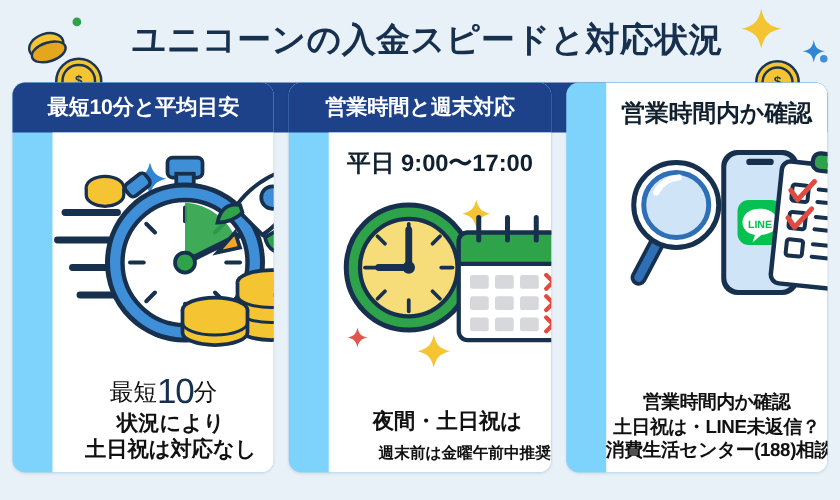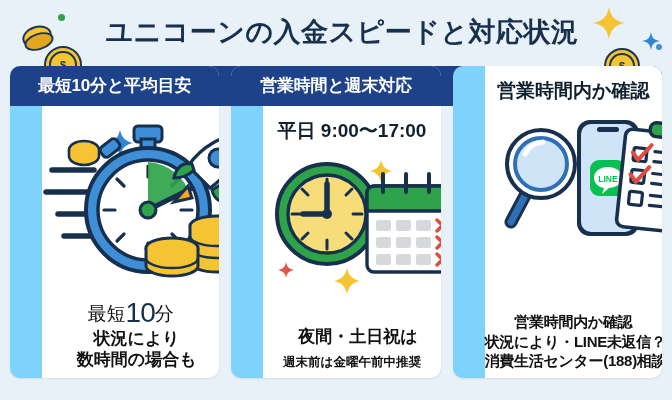--- a/index.html
+++ b/index.html
@@ -48,21 +48,21 @@
   .card-body{flex:1;background:#fff;position:relative;display:flex;
              flex-direction:column;align-items:center;margin-left:32px;}
 
   .lead{font-size:19px;font-weight:700;color:#11202f;margin-top:12px;white-space:nowrap;}
   .art{position:relative;width:100%;flex:1;}
 
   .foot{width:100%;text-align:center;padding-bottom:8px;}
   .l-big{font-size:19px;font-weight:400;color:#111;line-height:1.18;white-space:nowrap;}
   .l-big .num{font-size:28px;color:#16304e;vertical-align:-2px;letter-spacing:-1px;}
   .l-mid{font-size:17px;font-weight:700;color:#111;line-height:1.2;white-space:nowrap;padding-left:12px;}
-  .l-sm{font-size:12.5px;font-weight:700;color:#111;line-height:1.3;white-space:nowrap;}
+  .l-sm{font-size:12.5px;font-weight:700;color:#111;line-height:1.3;white-space:nowrap;text-align:right;}
   .l-c3{font-size:15px;font-weight:700;color:#111;line-height:1.28;white-space:nowrap;letter-spacing:-0.3px;}
 
   svg{display:block;}
 </style>
 </head>
 <body>
 
 <div class="stage">
 
   <div class="deco coin-flat" style="left:22px;top:26px;width:26px;height:17px;transform:rotate(-18deg);"></div>
@@ -161,21 +161,21 @@
               </g>
             </g>
           </svg>
         </div>
 
         <div class="foot">
           <div class="l-big">
             <span>最短</span><span class="num">10</span><span>分</span>
           </div>
           <div class="l-mid">状況により</div>
-          <div class="l-mid">数時間の場合も</div>
+          <div class="l-mid">土日祝は対応なし</div>
         </div>
       </div>
     </div>
 
     <div class="card c2">
       <div class="card-head">営業時間と週末対応</div>
       <div class="card-body">
 
         <div class="lead">平日 9:00〜17:00</div>
 
@@ -292,20 +292,20 @@
                 <line x1="167" y1="74" x2="196" y2="74"></line>
                 <line x1="167" y1="86" x2="202" y2="86"></line>
                 <line x1="167" y1="96" x2="196" y2="96"></line>
               </g>
             </g>
           </svg>
         </div>
 
         <div class="foot">
           <div class="l-c3">営業時間内か確認</div>
-          <div class="l-c3">状況により・LINE未返信？</div>
+          <div class="l-c3">土日祝は・LINE未返信？</div>
           <div class="l-c3">消費生活センター(188)相談</div>
         </div>
       </div>
     </div>
 
   </div>
 </div>
 
 </body></html>

